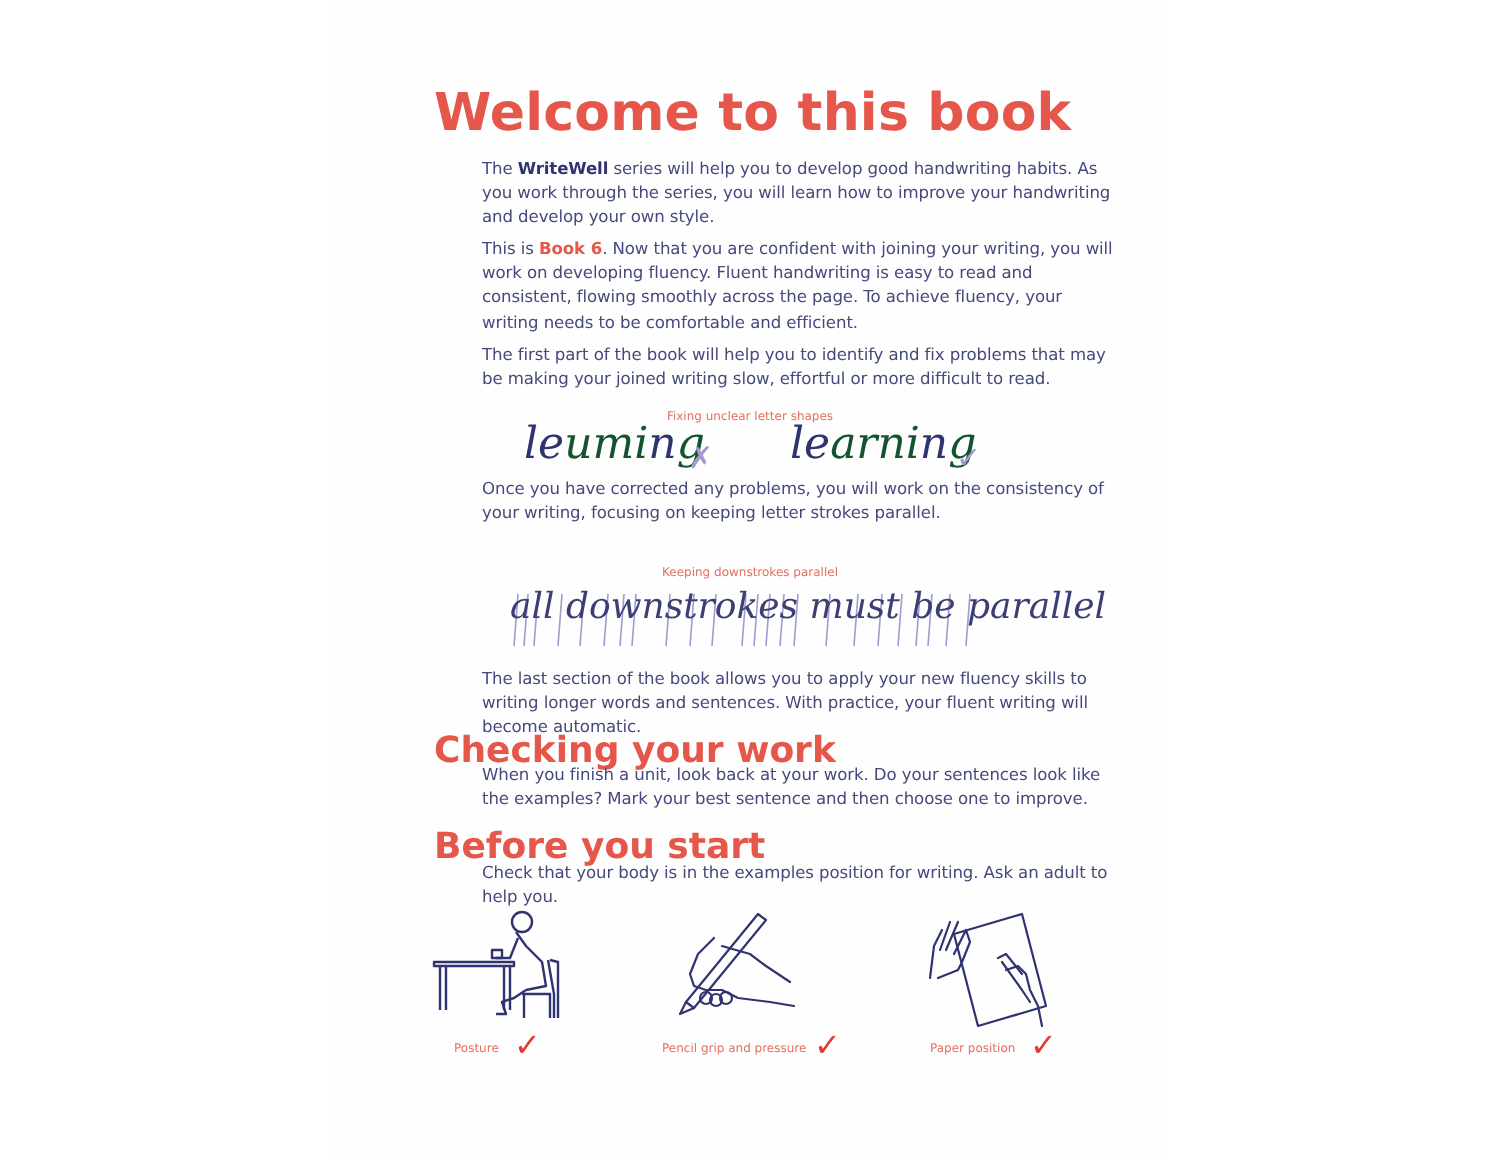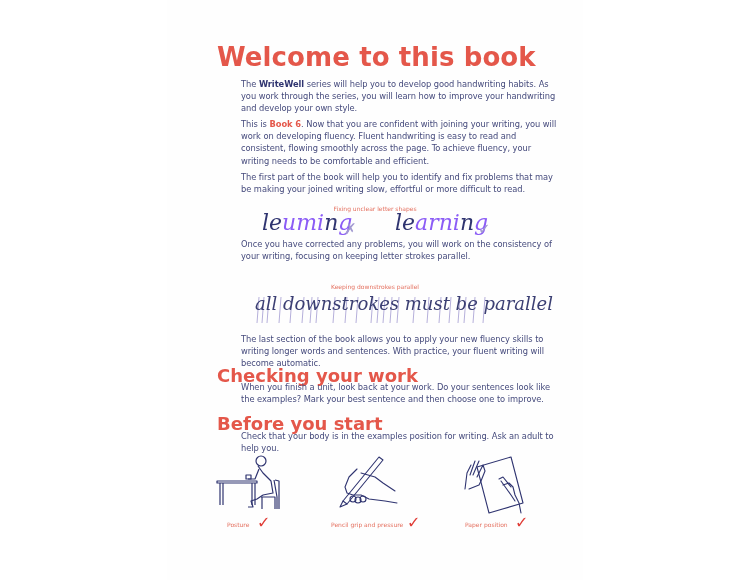--- a/index.html
+++ b/index.html
@@ -61,21 +61,21 @@
       white-space: nowrap;
     }
     .cursive {
       position: absolute;
       font-family: "DejaVu Serif", serif;
       font-style: italic;
       font-size: 22px;
       white-space: nowrap;
       color: #2f3470;
     }
-    .cursive .light { color: #8b5cf6; }
+    .cursive .light { color: #14532d; }
     .mark {
       position: absolute;
       font-size: 15px;
       color: #a29ad1;
     }
     .illus {
       position: absolute;
       top: 455px;
       width: 100px;
       height: 80px;

